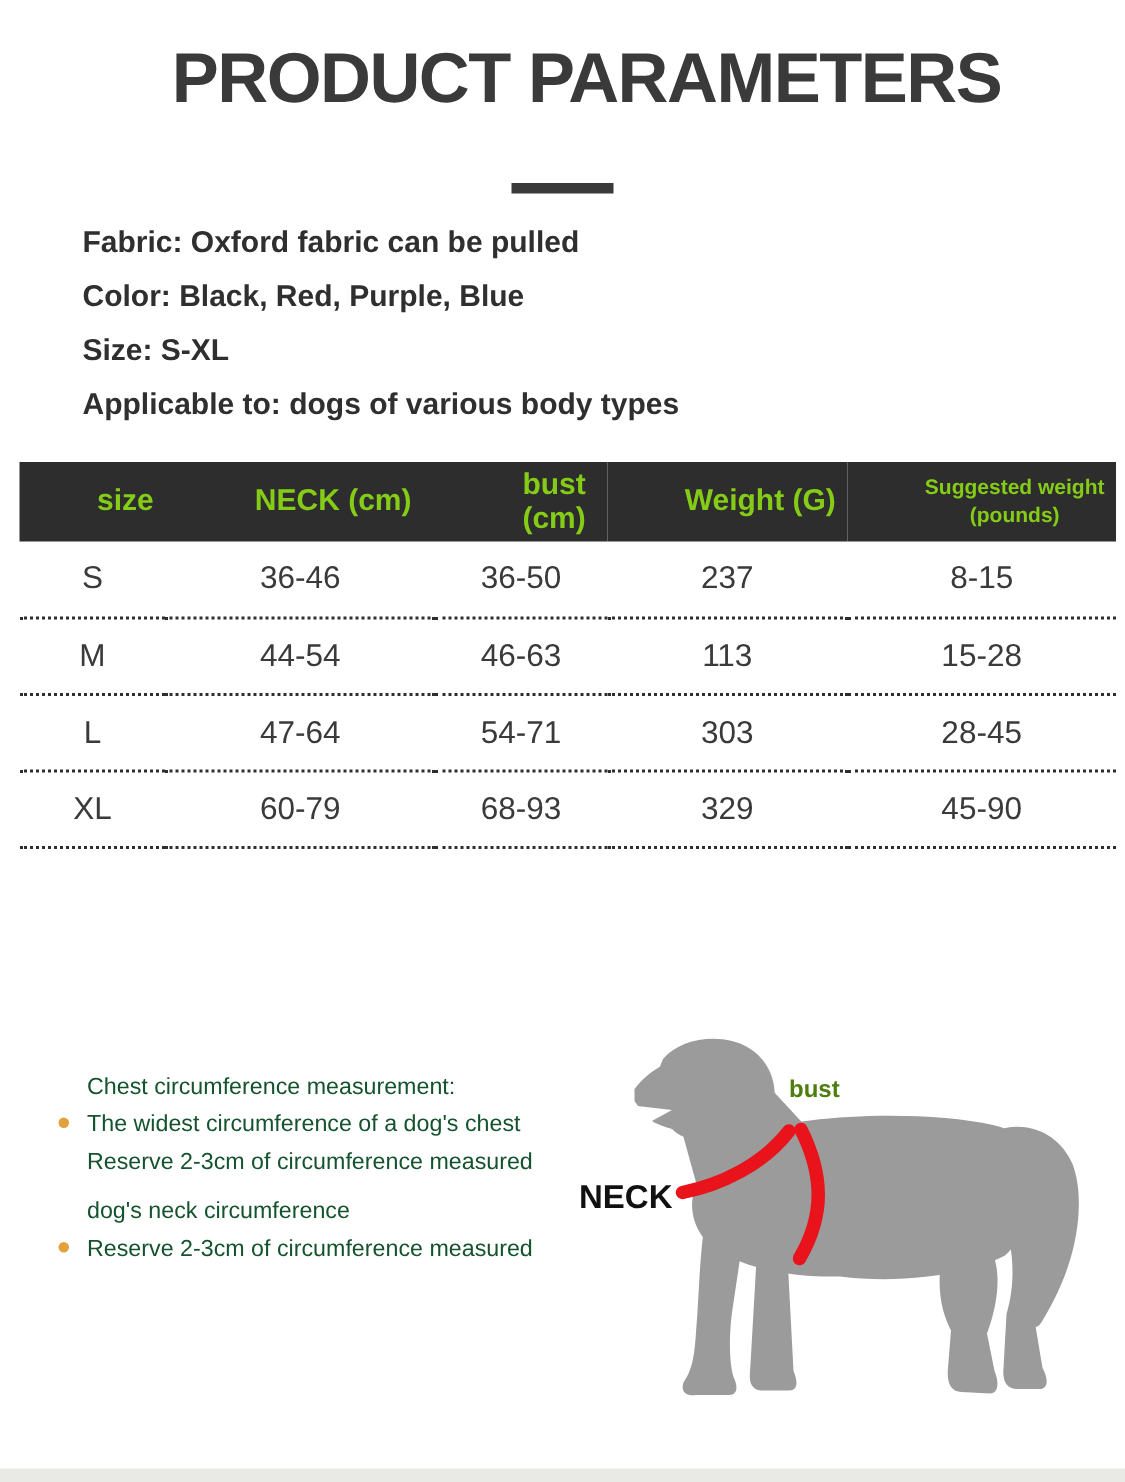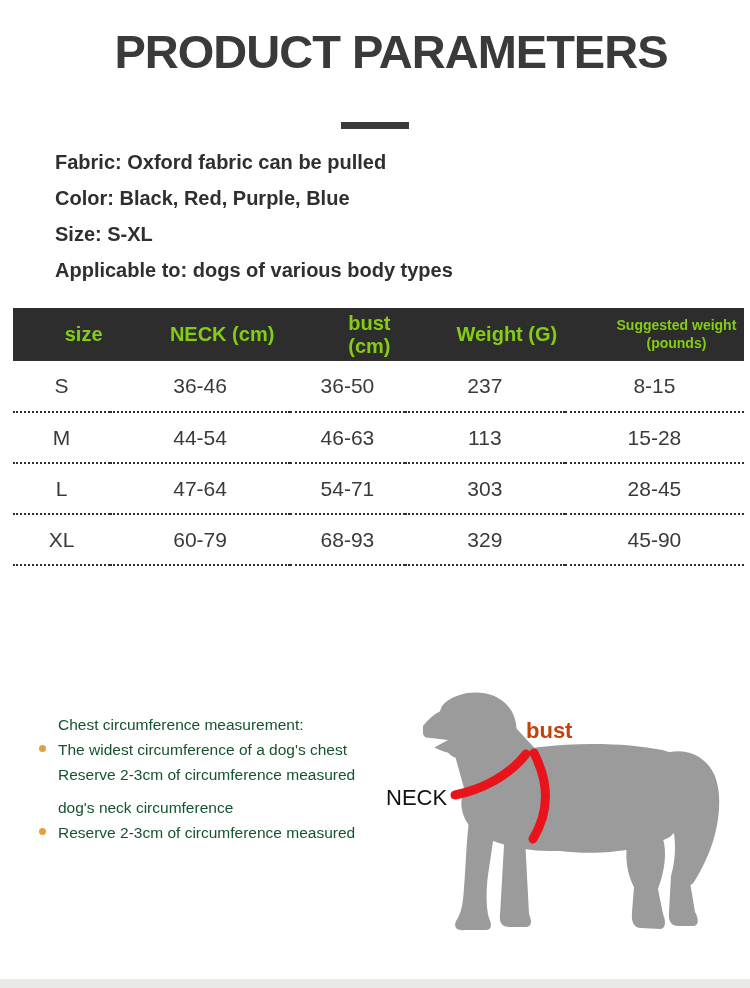--- a/index.html
+++ b/index.html
@@ -63,25 +63,25 @@
   .note + .note{margin-top:8px;}
   .note-bullet{
     position:absolute;left:11px;top:33px;width:7px;height:7px;
     border-radius:50%;background:var(--bullet,#e2a23b);
   }
 
   .diagram{position:absolute;top:690px;left:420px;width:300px;height:245px;}
   .diagram svg{display:block;width:300px;height:245px;}
   .label-bust{
     position:absolute;top:718px;left:526px;
-    font-size:22px;font-weight:700;color:#c2410c;
+    font-size:16px;font-weight:700;color:#4d7c0f;
   }
   .label-neck{
     position:absolute;top:785px;left:386px;
-    font-size:22px;font-weight:400;color:#111;
+    font-size:22px;font-weight:700;color:#111;
   }
 
   .bottom-bar{
     position:absolute;left:0;bottom:0;width:750px;height:9px;
     background:var(--bottom-bar,#e9e9e6);
   }
 </style>
 </head>
 <body>
 

